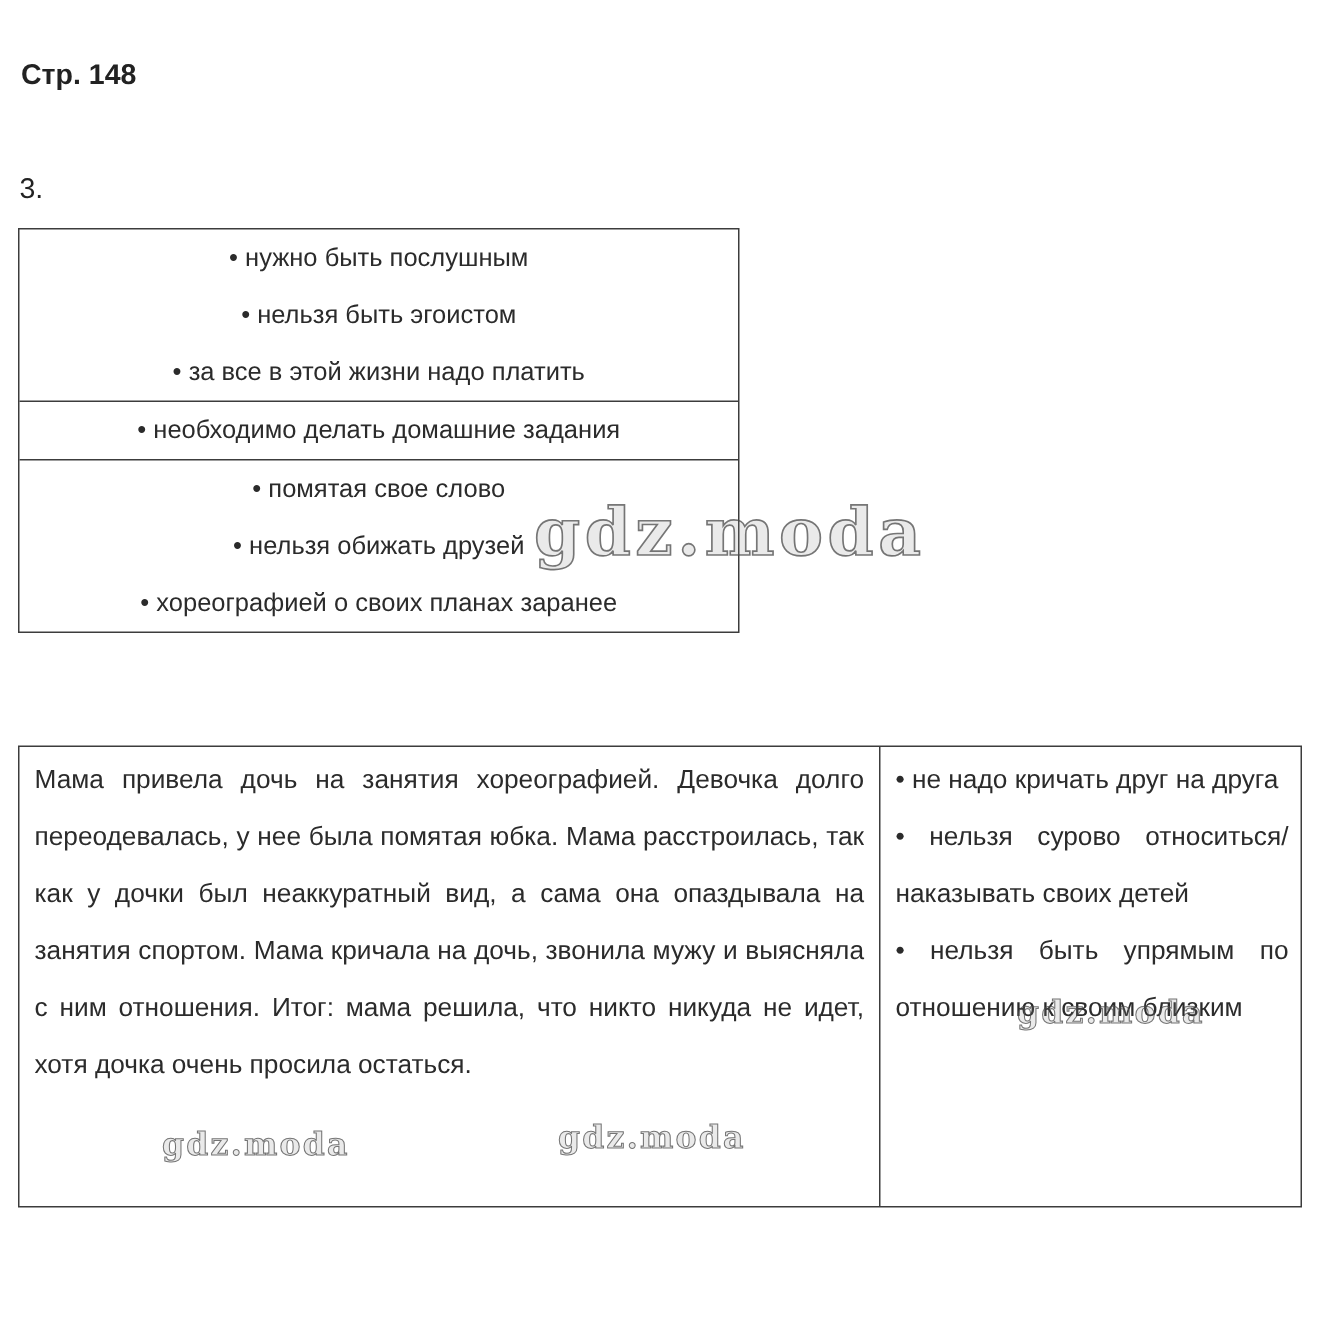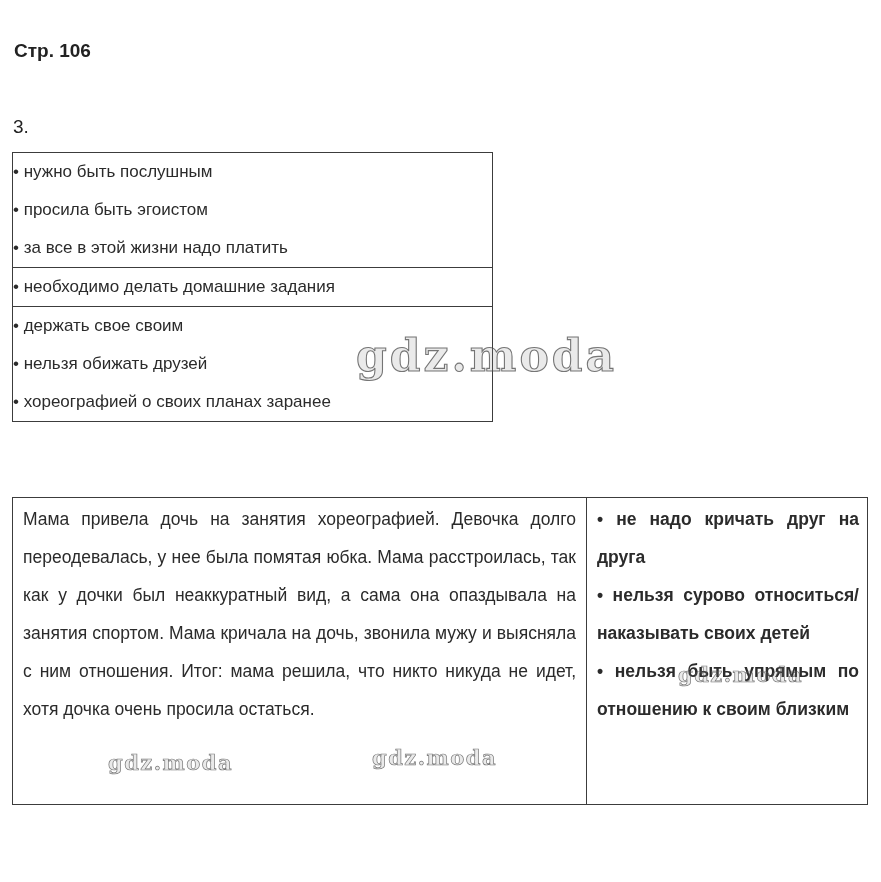--- a/index.html
+++ b/index.html
@@ -45,21 +45,21 @@
   .t1-section {
     border-bottom: 1px solid #3c3c3c;
   }
   .t1-section:last-child {
     border-bottom: none;
   }
   .t1-section p {
     margin: 0;
     line-height: 38px;
     font-size: 17px;
-    text-align: left;
+    text-align: center;
     color: #2b2b2b;
   }
 
   
   .table2 {
     position: absolute;
     left: 12px;
     top: 497px;
     width: 856px;
     height: 308px;
@@ -77,21 +77,20 @@
     margin: 0;
     font-size: 17.5px;
     line-height: 38px;
     text-align: justify;
     color: #2b2b2b;
   }
   .t2-right {
     flex: 1;
     box-sizing: border-box;
     padding: 2px 8px 0 10px;
-    font-weight: bold;
   }
   .t2-right p {
     margin: 0;
     font-size: 17.5px;
     line-height: 38px;
     text-align: justify;
     color: #2b2b2b;
   }
 
   
@@ -117,35 +116,35 @@
   }
   .wm-s1 { left: 678px; top: 662px; }
   .wm-s2 { left: 108px; top: 750px; }
   .wm-s3 { left: 372px; top: 745px; }
 </style>
 </head>
 <body>
 
 <div class="page">
 
-  <div class="page-header">Стр. 106</div>
+  <div class="page-header">Стр. 148</div>
 
   <div class="task-number">3.</div>
 
   <div class="table1">
     <div class="t1-section">
       <p>• нужно быть послушным</p>
-      <p>• просила быть эгоистом</p>
+      <p>• нельзя быть эгоистом</p>
       <p>• за все в этой жизни надо платить</p>
     </div>
     <div class="t1-section">
       <p>• необходимо делать домашние задания</p>
     </div>
     <div class="t1-section">
-      <p>• держать свое своим</p>
+      <p>• помятая свое слово</p>
       <p>• нельзя обижать друзей</p>
       <p>• хореографией о своих планах заранее</p>
     </div>
   </div>
 
   <div class="table2">
     <div class="t2-left">
       <p>Мама привела дочь на занятия хореографией. Девочка долго переодевалась, у нее была помятая юбка. Мама расстроилась, так как у дочки был неаккуратный вид, а сама она опаздывала на занятия спортом. Мама кричала на дочь, звонила мужу и выясняла с ним отношения. Итог: мама решила, что никто никуда не идет, хотя дочка очень просила остаться.</p>
     </div>
     <div class="t2-right">

